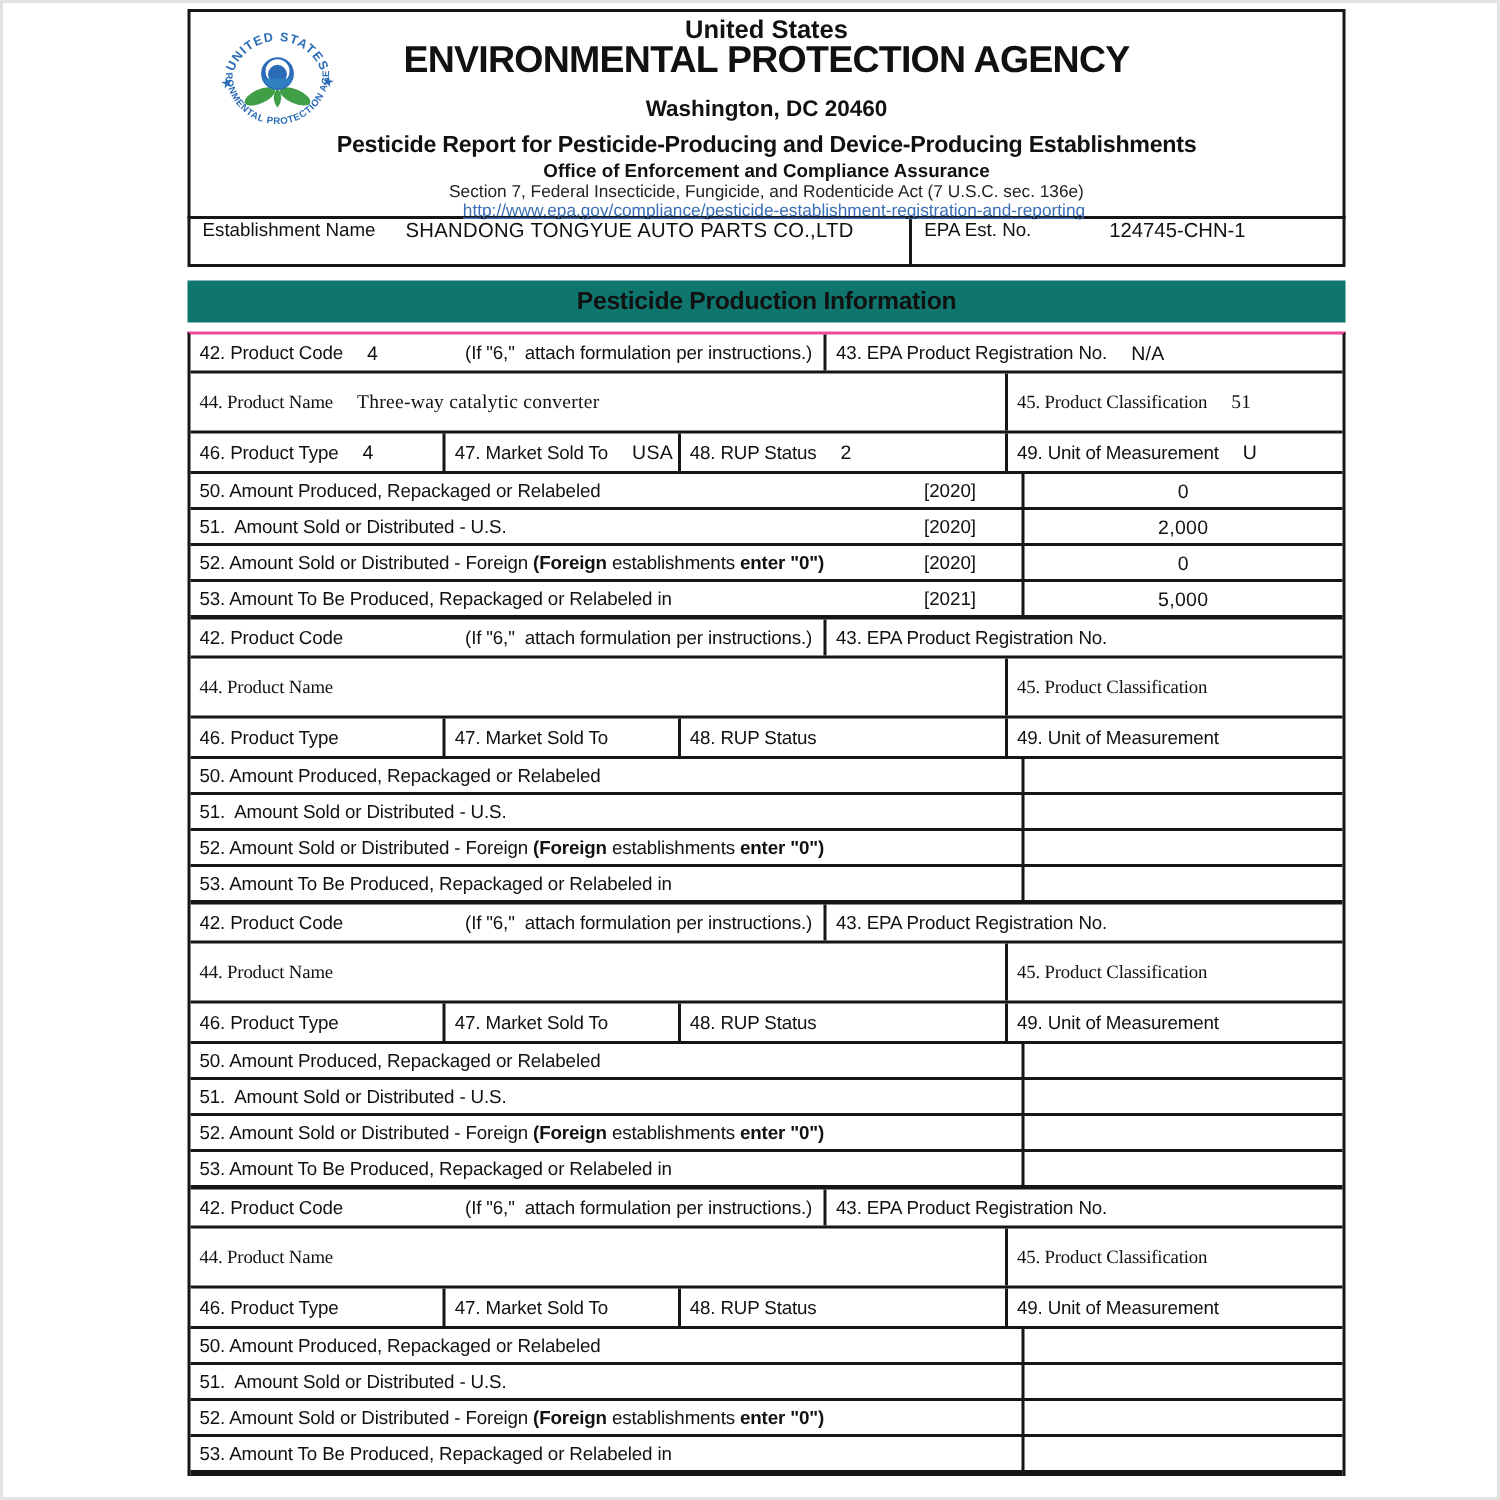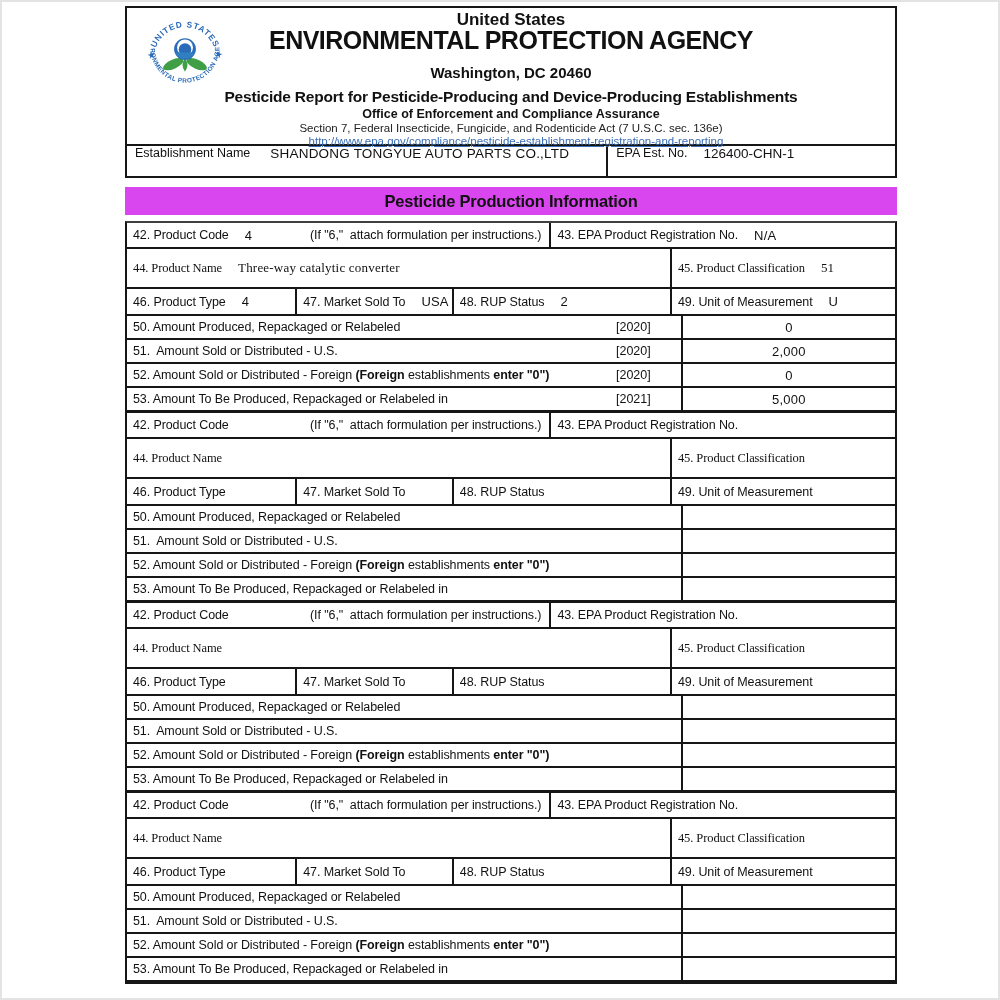--- a/index.html
+++ b/index.html
@@ -15,31 +15,31 @@
   .h-addr { font-weight:bold; font-size:15px; margin-top:11px; line-height:16px; }
   .h-title { font-weight:bold; font-size:15.5px; margin-top:8px; line-height:16px; letter-spacing:-0.2px; }
   .h-office { font-weight:bold; font-size:12.5px; margin-top:2px; line-height:14px; }
   .h-statute { font-size:11.5px; margin-top:1px; line-height:13px; color:#222; }
   .h-url { font-size:11.5px; line-height:13px; }
   .h-url a { color:#3a6eb5; text-decoration:underline;margin-left:10px; }
 
   
   .est-row { margin-top:-2px; border:2px solid #161616; height:34px; display:grid; grid-template-columns:62.4% 37.6%; }
   .est-cell { display:flex; align-items:flex-start; padding-left:8px; white-space:nowrap; overflow:hidden; }
-  .est-cell + .est-cell { border-left:2px solid #161616; }
+  .est-cell + .est-cell { border-left:2px solid #161616;gap:36px; }
   .est-label { font-size:12.5px; }
   .est-value { font-size:13.5px; margin-left:20px; letter-spacing:0.2px; }
   .est-no-label { font-size:12.5px; }
   .est-no-value { font-size:13.5px; margin-left:16px; }
 
   
-  .band { margin-top:9px; margin-bottom:6px; height:28px; background:#d946ef; display:flex; align-items:center; justify-content:center; font-weight:bold; font-size:16.5px; letter-spacing:-0.2px; }
+  .band { margin-top:9px; margin-bottom:6px; height:28px; background:#0f766e; display:flex; align-items:center; justify-content:center; font-weight:bold; font-size:16.5px; letter-spacing:-0.2px; }
 
   
-  .table { border-left:2px solid #161616; border-right:2px solid #161616; border-top:2px solid #404040; }
+  .table { border-left:2px solid #161616; border-right:2px solid #161616; border-top:2px solid #ec4899; }
   .block { border-bottom:3px solid #161616; }
   .block:last-child { border-bottom:4px solid #161616; }
   .row { display:grid; }
   .row + .row { border-top:2px solid #161616; }
   .r1 { grid-template-columns:55% 45%; height:24px; }
   .r2 { grid-template-columns:70.7% 29.3%; height:40px;font-family:Liberation Serif, serif; }
   .r3 { grid-template-columns:21.9% 20.4% 28.4% 29.3%; height:27px; }
   .ra { grid-template-columns:72.1% 27.9%; height:24px; }
   .cell { display:flex; align-items:center; padding:0 6px; white-space:nowrap; overflow:hidden; }
   .cell + .cell { border-left:2px solid #161616; }
@@ -90,21 +90,21 @@
     <div class="h-url"><a href="#">http://www.epa.gov/compliance/pesticide-establishment-registration-and-reporting</a></div>
   </div>
 
   <div class="est-row">
     <div class="est-cell">
       <span class="est-label">Establishment Name</span>
       <span class="est-value">SHANDONG TONGYUE AUTO PARTS CO.,LTD</span>
     </div>
     <div class="est-cell">
       <span class="est-no-label">EPA Est. No.</span>
-      <span class="est-no-value">126400-CHN-1</span>
+      <span class="est-no-value">124745-CHN-1</span>
     </div>
   </div>
 
   <div class="band">
     <span>Pesticide Production Information</span>
   </div>
 
   <div class="table" id="blocks">
   <div class="block">
     <div class="row r1">

